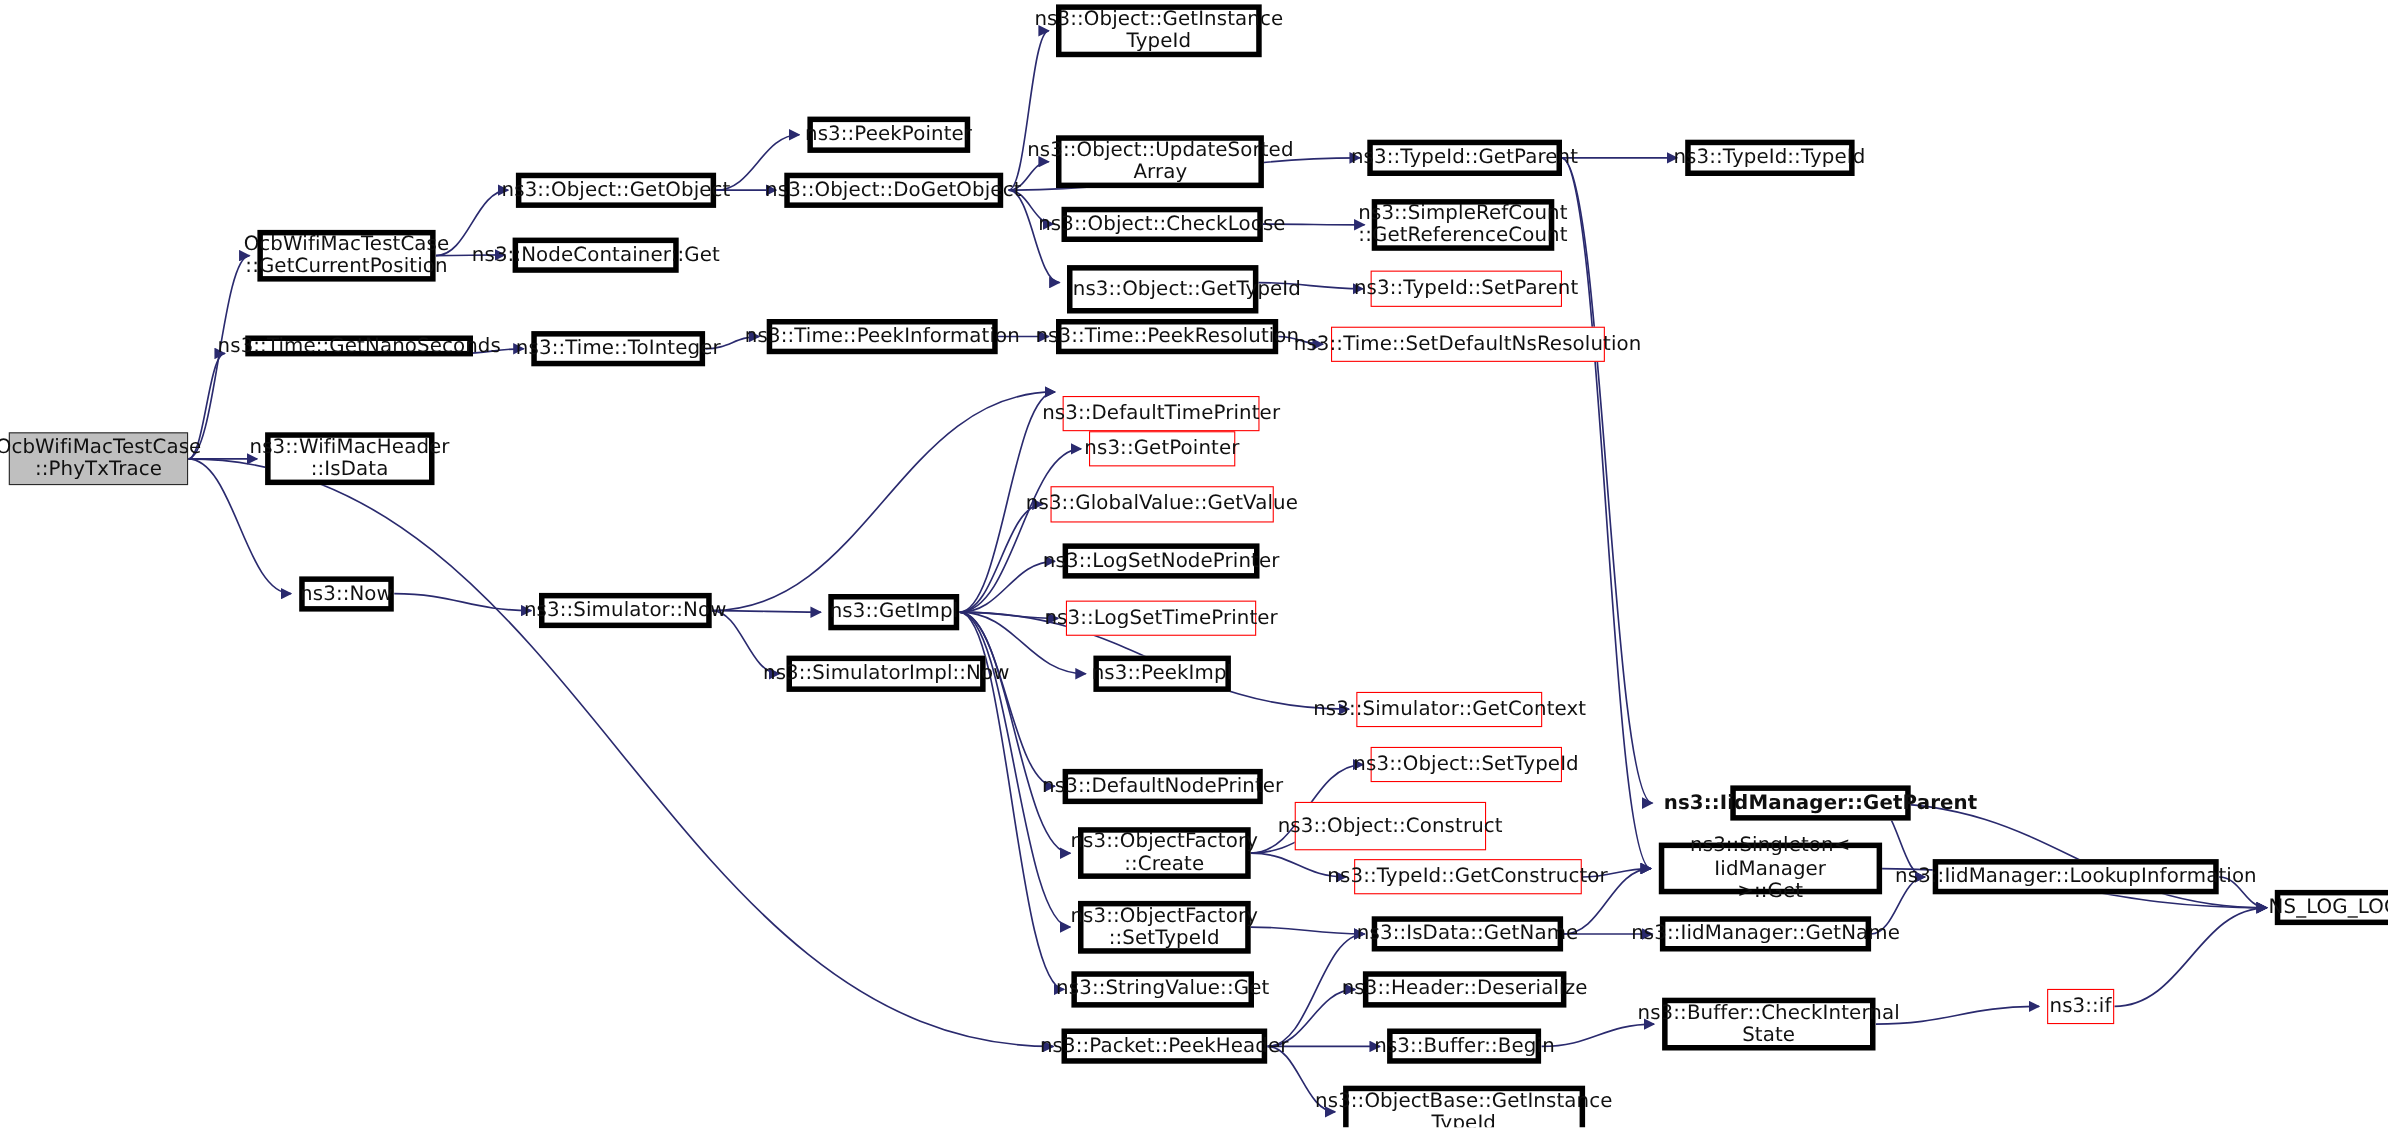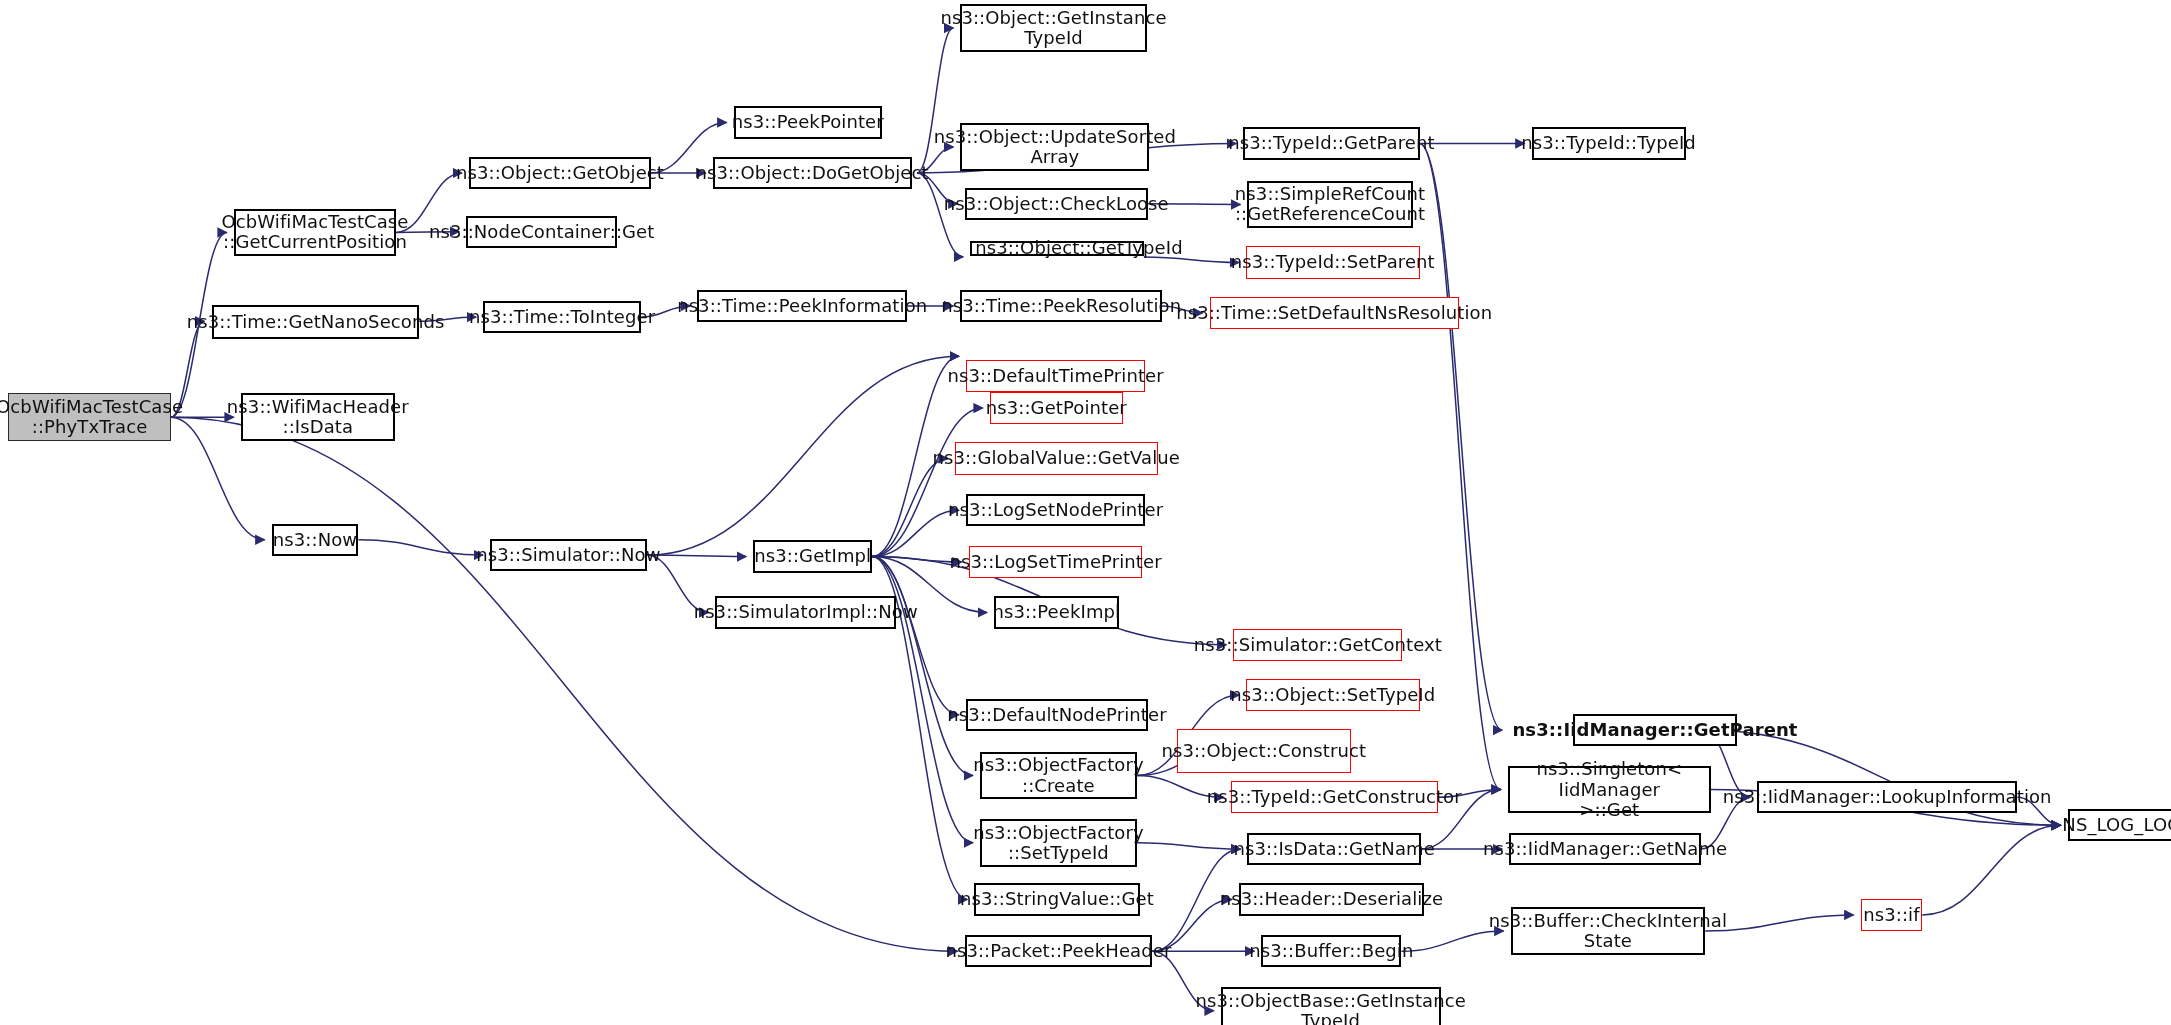--- a/index.html
+++ b/index.html
@@ -18,21 +18,21 @@
     pointer-events:none;
   }
   .node{
     position:absolute;
     box-sizing:border-box;
     display:flex;
     align-items:center;
     justify-content:center;
     text-align:center;
     background:#ffffff;
-    border:2px solid #000000;
+    border:5px solid #000000;
     color:#101010;
     font-size:18px;
     line-height:1.12;
     letter-spacing:0.1px;
     white-space:pre-line;
     padding:1px 4px;
     z-index:5;
   }
   .node.red{ border:1.6px solid #ff0000; }
   .node.root{
@@ -108,39 +108,39 @@
         <path d="M 2017.3999999999999,797.3 C 2036.9299999999998,797.3 2041.2699999999998,825.3 2060.7999999999997,825.3" fill="none" stroke="#2a2a6e" stroke-width="1.5" marker-end="url(#arrow)"></path>
         <path d="M 1922.1999999999998,914.9 C 1984.5699999999997,914.9 1998.4299999999998,825.3 2060.7999999999997,825.3" fill="none" stroke="#2a2a6e" stroke-width="1.5" marker-end="url(#arrow)"></path>
         <path d="M 1710.8,789.5999999999999 C 1868.3,789.5999999999999 1903.2999999999997,825.3 2060.7999999999997,825.3" fill="none" stroke="#2a2a6e" stroke-width="1.5" marker-end="url(#arrow)"></path>
       </g>
   </svg>
   <div id="node-layer">
       <div class="node root" style="left: 8.4px; top: 393.4px; width: 162.4px; height: 47.6px;">OcbWifiMacTestCase
 ::PhyTxTrace</div>
       <div class="node" style="left: 233.8px; top: 208.6px; width: 162.4px; height: 47.6px;">OcbWifiMacTestCase
 ::GetCurrentPosition</div>
-      <div class="node" style="left: 212px; top: 305.2px; width: 207.2px; height: 34px;">ns3::Time::GetNanoSeconds</div>
+      <div class="node" style="left: 223px; top: 305.2px; width: 207.2px; height: 19px;">ns3::Time::GetNanoSeconds</div>
       <div class="node" style="left: 240.8px; top: 393.4px; width: 154px; height: 47.6px;">ns3::WifiMacHeader
 ::IsData</div>
       <div class="node" style="left: 271.6px; top: 523.6px; width: 86.8px; height: 32.2px;">ns3::Now</div>
       <div class="node" style="left: 469px; top: 156.8px; width: 182px; height: 32.2px;">ns3::Object::GetObject</div>
       <div class="node" style="left: 466.2px; top: 215.6px; width: 151px; height: 32.2px;">ns3::NodeContainer::Get</div>
       <div class="node" style="left: 483px; top: 301px; width: 158.2px; height: 32.2px;">ns3::Time::ToInteger</div>
       <div class="node" style="left: 490px; top: 539px; width: 156.8px; height: 32.2px;">ns3::Simulator::Now</div>
       <div class="node" style="left: 733.6px; top: 106.4px; width: 148.4px; height: 32.2px;">ns3::PeekPointer</div>
       <div class="node" style="left: 712.6px; top: 156.8px; width: 199px; height: 32.2px;">ns3::Object::DoGetObject</div>
       <div class="node" style="left: 697.2px; top: 289.8px; width: 210px; height: 32.2px;">ns3::Time::PeekInformation</div>
       <div class="node" style="left: 753.2px; top: 540.4px; width: 119px; height: 32.2px; text-align: center;">ns3::GetImpl</div>
       <div class="node" style="left: 715.4px; top: 596.4px; width: 180.6px; height: 32.2px;">ns3::SimulatorImpl::Now</div>
       <div class="node" style="left: 960.4px; top: 4.2px; width: 186.2px; height: 47.6px;">ns3::Object::GetInstance
 TypeId</div>
       <div class="node" style="left: 960.4px; top: 123.2px; width: 189px; height: 47.6px;">ns3::Object::UpdateSorted
 Array</div>
       <div class="node" style="left: 964.6px; top: 187.6px; width: 183.4px; height: 32.2px;">ns3::Object::CheckLoose</div>
-      <div class="node" style="left: 970.2px; top: 240.8px; width: 173.6px; height: 15px; padding-left: 48px;">ns3::Object::GetTypeId</div>
+      <div class="node" style="left: 970.2px; top: 240.8px; width: 173.6px; height: 44px; padding-left: 48px;">ns3::Object::GetTypeId</div>
       <div class="node" style="left: 960.4px; top: 289.8px; width: 201.6px; height: 32.2px;">ns3::Time::PeekResolution</div>
       <div class="node red" style="left: 966px; top: 360px; width: 179.2px; height: 32.2px;">ns3::DefaultTimePrinter</div>
       <div class="node red" style="left: 989.8px; top: 392px; width: 133px; height: 32.2px;">ns3::GetPointer</div>
       <div class="node red" style="left: 954.8px; top: 442.4px; width: 203px; height: 32.2px;">ns3::GlobalValue::GetValue</div>
       <div class="node" style="left: 966px; top: 494.2px; width: 179.2px; height: 32.2px;">ns3::LogSetNodePrinter</div>
       <div class="node red" style="left: 968.8px; top: 546px; width: 173.6px; height: 32.2px;">ns3::LogSetTimePrinter</div>
       <div class="node" style="left: 994px; top: 596.4px; width: 124.6px; height: 32.2px;">ns3::PeekImpl</div>
       <div class="node" style="left: 966px; top: 698.6px; width: 182px; height: 32.2px;">ns3::DefaultNodePrinter</div>
       <div class="node" style="left: 980px; top: 751.8px; width: 156.8px; height: 47.6px;">ns3::ObjectFactory
 ::Create</div>

